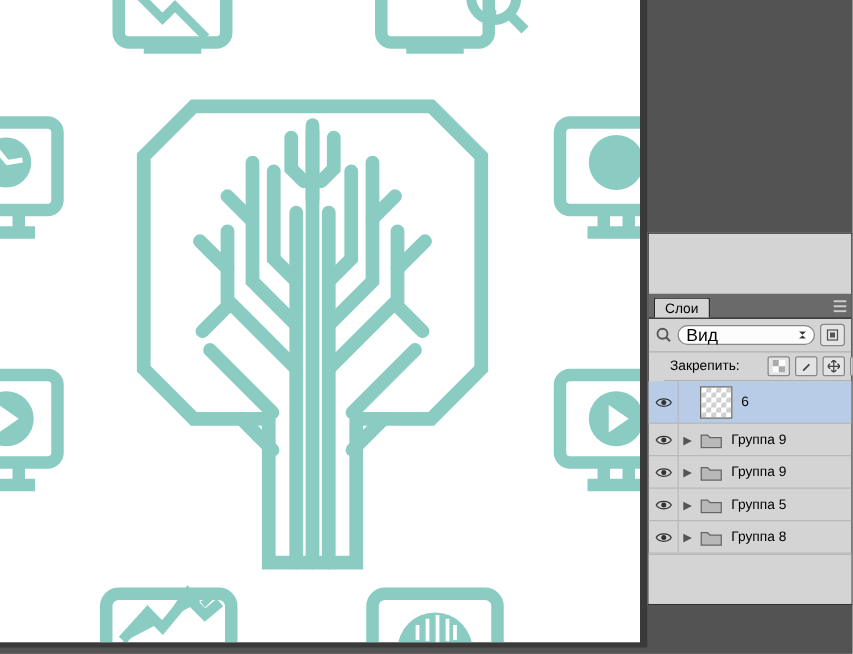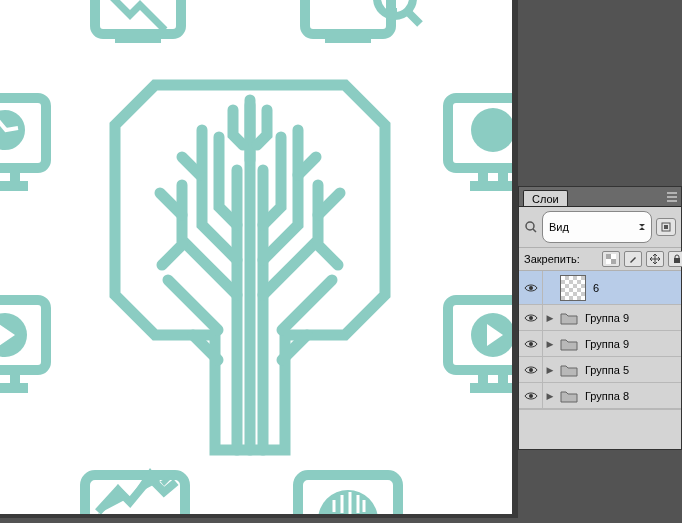--- a/index.html
+++ b/index.html
@@ -57,20 +57,21 @@
   background: #d4d4d4;
   border: 1px solid #333;
 }
 .tab-row {
   display: flex;
   align-items: flex-end;
   height: 20px;
   background: #6a6a6a;
   border-bottom: 1px solid #2a2a2a;
   padding-left: 4px;
+  margin-top: 48px;
 }
 .tab {
   background: #d4d4d4;
   padding: 2px 8px 1px;
   font-size: 11px;
   color: #000;
   border: 1px solid #2a2a2a;
   border-bottom: none;
   border-radius: 2px 2px 0 0;
   cursor: pointer;
@@ -87,25 +88,25 @@
 .search-row {
   display: flex;
   align-items: center;
   padding: 4px 5px;
   gap: 4px;
   border-bottom: 1px solid #b0b0b0;
 }
 .search-row .mag { width: 14px; height: 14px; }
 .select {
   flex: 1;
-  height: 32px;
+  height: 16px;
   background: #fdfdfd;
   border: 1px solid #888;
   border-radius: 8px;
-  font-size: 11px;
+  font-size: 14px;
   padding: 0 6px;
   display: flex;
   align-items: center;
   cursor: pointer;
   position: relative;
 }
 .select::after {
   content: "";
   position: absolute;
   right: 6px;
@@ -151,20 +152,21 @@
   clip-path: polygon(0 0,100% 0,50% 45%,50% 55%,100% 100%,0 100%,50% 55%,50% 45%);
 }
 .lock-row {
   display: flex;
   align-items: center;
   padding: 3px 5px;
   gap: 20px;
   font-size: 11px;
   color: #000;
   border-bottom: 1px solid #b0b0b0;
+  margin-left: 12px;
 }
 .lock-icons { display: flex; gap: 4px; margin-left: 2px; }
 .lock-btn {
   width: 18px;
   height: 16px;
   border: 1px solid #888;
   background: #e4e4e4;
   border-radius: 2px;
   cursor: pointer;
   display:flex;align-items:center;justify-content:center;

